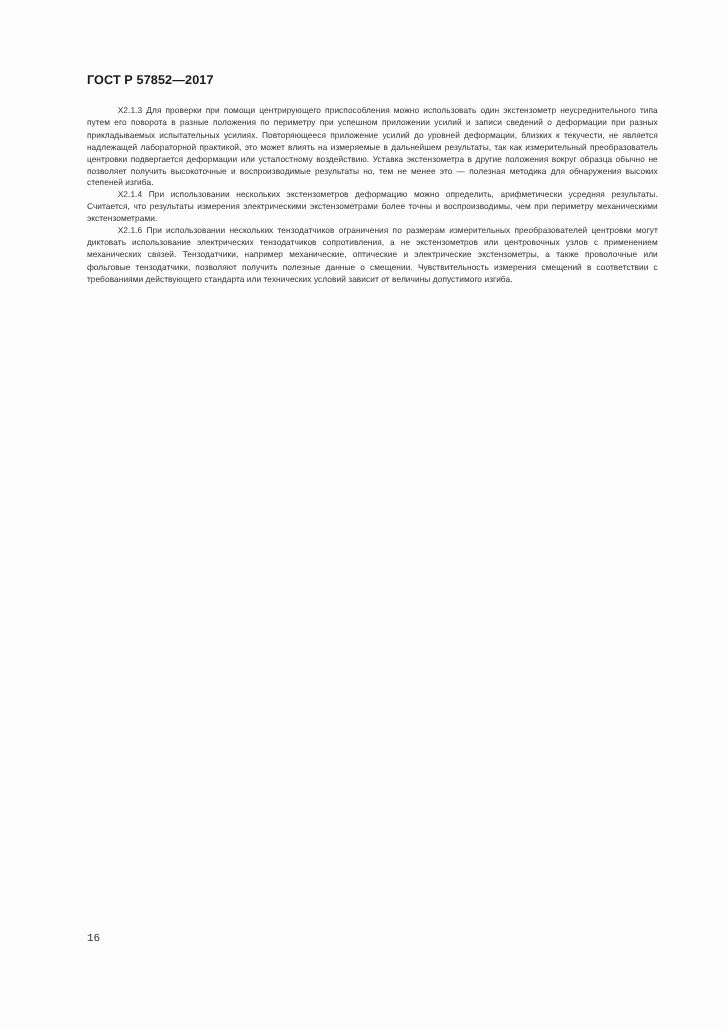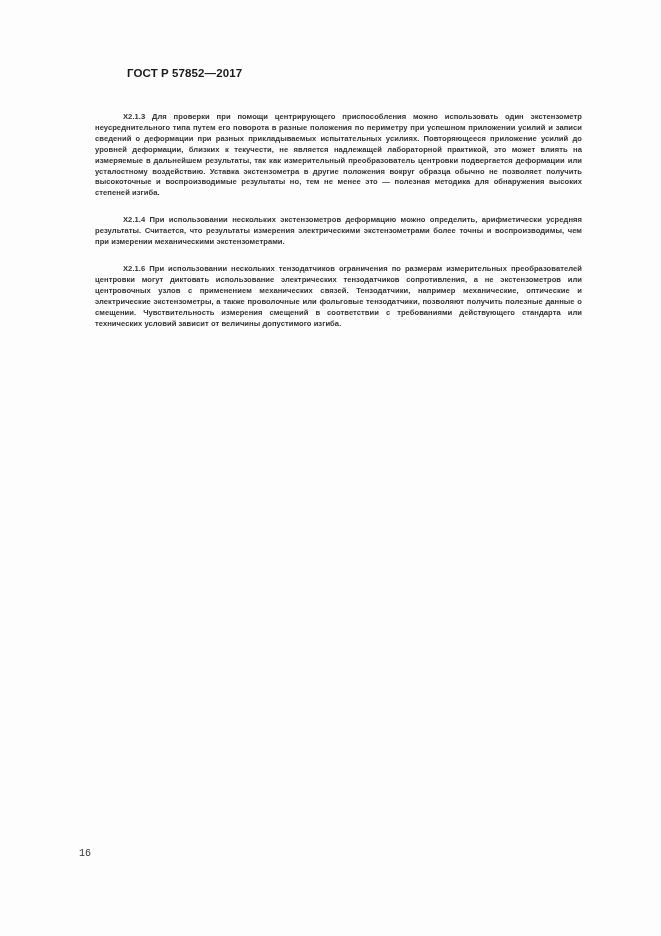--- a/index.html
+++ b/index.html
@@ -1,41 +1,41 @@
 <!DOCTYPE html>
 <html><head>
 <meta charset="utf-8">
 <style>
   html, body { margin: 0; padding: 0; background: #ffffff; }
   body { width: 661px; height: 936px; position: relative; overflow: hidden; }
   .page { position: absolute; left: 0; top: 0; width: 661px; height: 936px; background: #fdfdfd; }
   .header {
     position: absolute; left: 79px; top: 67px;
     font-family: "Liberation Sans", sans-serif; font-weight: bold;
-    font-size: 11.5px; color: #1a1a1a; letter-spacing: 0.1px; margin-left: 48px;
+    font-size: 11.5px; color: #1a1a1a; letter-spacing: 0.1px;
   }
   .body-text {
     position: absolute; left: 79px; top: 96px; width: 519px;
     font-family: "Liberation Sans", sans-serif;
     font-size: 7.6px; line-height: 10.9px; color: #333333;
     text-align: justify; letter-spacing: 0.05px;
   }
-  .para { margin: 16px; text-indent: 28px; font-weight: bold; }
+  .para { margin: 0; text-indent: 28px; }
   .page-number {
     position: absolute; left: 79px; top: 848px;
     font-family: Liberation Mono, monospace;
     font-size: 10px; color: #333333;
   }
 </style>
 </head>
 <body>
 
 <div class="page">
   <div class="header">ГОСТ Р 57852—2017</div>
 
   <div class="body-text">
     <p class="para">X2.1.3  Для проверки при помощи центрирующего приспособления можно использовать один экстензометр неусреднительного типа путем его поворота в разные положения по периметру при успешном приложении усилий и записи сведений о деформации при разных прикладываемых испытательных усилиях. Повторяющееся приложение усилий до уровней деформации, близких к текучести, не является надлежащей лабораторной практикой, это может влиять на измеряемые в дальнейшем результаты, так как измерительный преобразователь центровки подвергается деформации или усталостному воздействию. Уставка экстензометра в другие положения вокруг образца обычно не позволяет получить высокоточные и воспроизводимые результаты но, тем не менее это — полезная методика для обнаружения высоких степеней изгиба.</p>
-    <p class="para">X2.1.4  При использовании нескольких экстензометров деформацию можно определить, арифметически усредняя результаты. Считается, что результаты измерения электрическими экстензометрами более точны и воспроизводимы, чем при измерении механическими экстензометрами.</p>
+    <p class="para">X2.1.4  При использовании нескольких экстензометров деформацию можно определить, арифметически усредняя результаты. Считается, что результаты измерения электрическими экстензометрами более точны и воспроизводимы, чем при периметру механическими экстензометрами.</p>
     <p class="para">X2.1.6  При использовании нескольких тензодатчиков ограничения по размерам измерительных преобразователей центровки могут диктовать использование электрических тензодатчиков сопротивления, а не экстензометров или центровочных узлов с применением механических связей. Тензодатчики, например механические, оптические и электрические экстензометры, а также проволочные или фольговые тензодатчики, позволяют получить полезные данные о смещении. Чувствительность измерения смещений в соответствии с требованиями действующего стандарта или технических условий зависит от величины допустимого изгиба.</p>
   </div>
 
   <div class="page-number">16</div>
 </div>
 
 </body></html>

